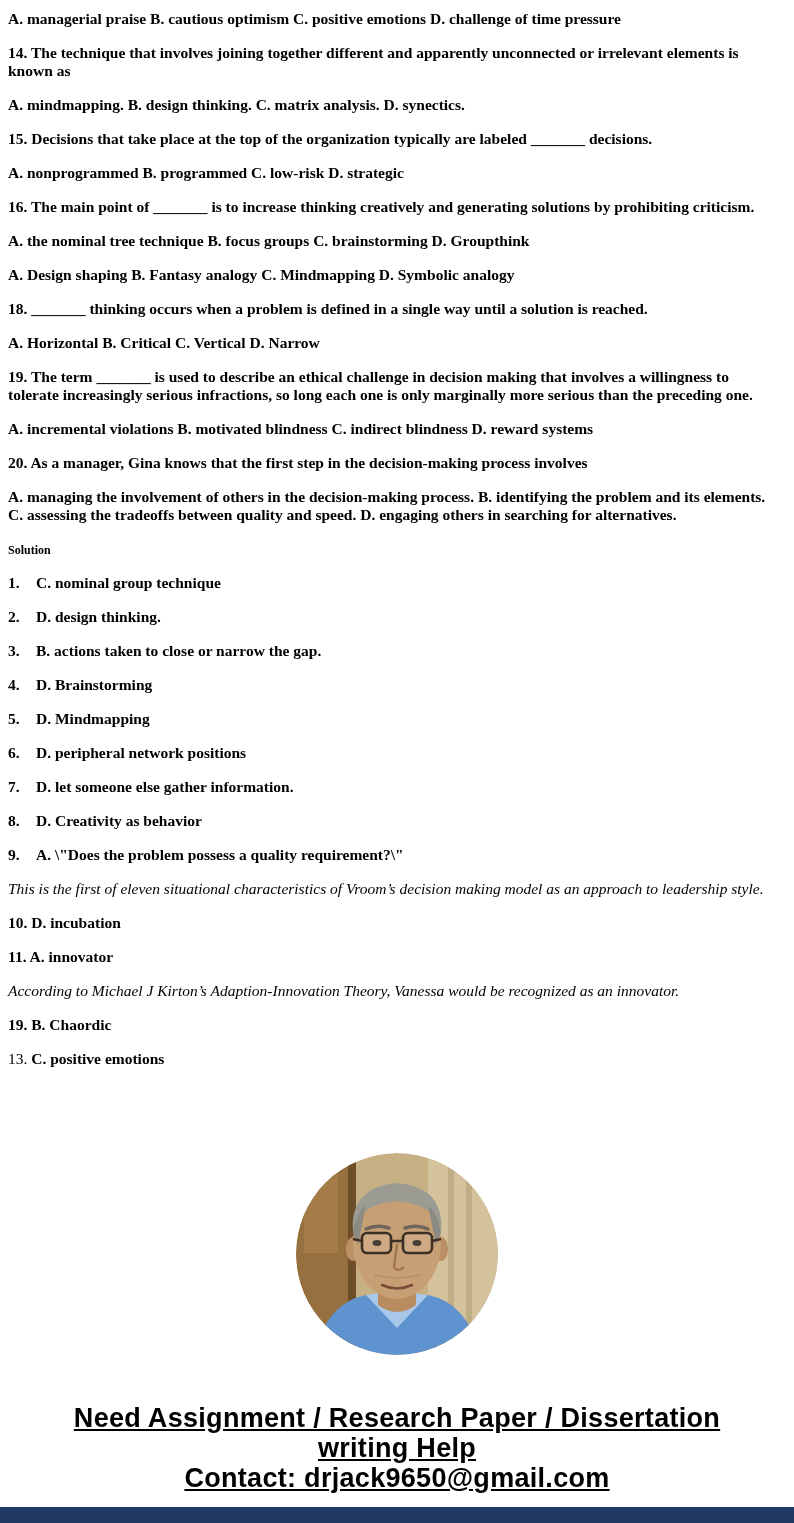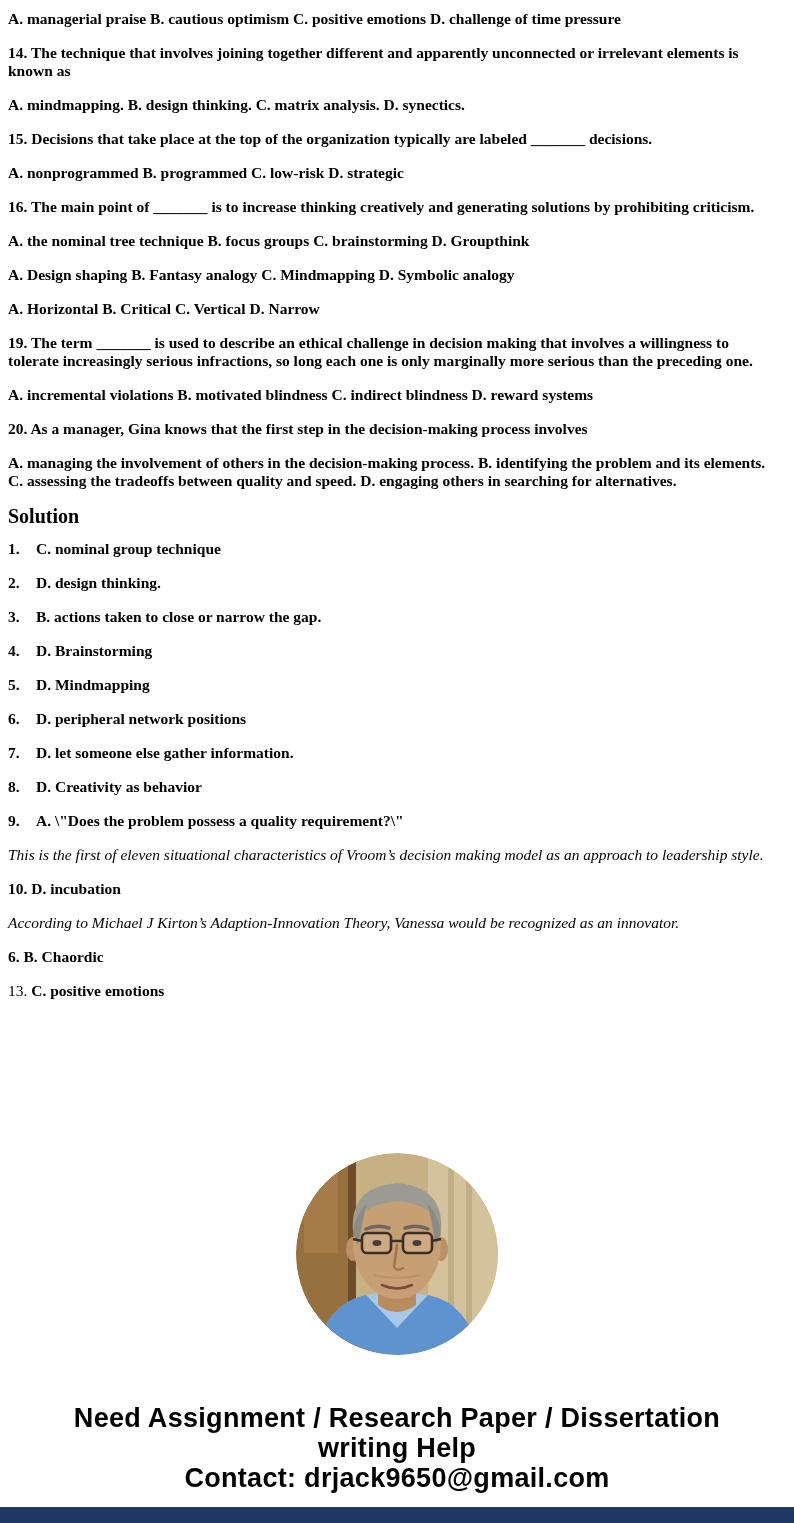--- a/index.html
+++ b/index.html
@@ -19,21 +19,21 @@
     overflow: hidden;
     box-sizing: border-box;
     padding: 10px 14px 0 8px;
     font-size: 15.5px;
     line-height: 18px;
   }
   .text-clip p { margin: 0 0 16px 0; }
   .q { font-weight: bold; }
   h2.sol-heading {
     font-family: "Liberation Serif", serif;
-    font-size: 20px;
+    font-size: 12px;
     line-height: 20px;
     font-weight: bold;
     margin: 16px 0 14px 0;
   }
   .ans { font-weight: bold; }
   .ans .num { display: inline-block; width: 28px; font-weight: bold; }
   .note-italic { font-style: italic; font-weight: normal; }
   .note-bold { font-weight: bold; }
   .note-mixed .plain { font-weight: normal; }
   .note-mixed .boldtxt { font-weight: bold; }
@@ -48,20 +48,21 @@
   }
   .promo-text {
     width: 740px;
     margin: 48px auto 0 auto;
     font-family: "Liberation Sans", sans-serif;
     font-weight: bold;
     font-size: 27px;
     line-height: 30px;
     color: #000;
     letter-spacing: 0.3px;
+    text-decoration: underline;
   }
   .bottom-bar {
     height: 16px;
     margin-top: 14px;
     width: 794px;
   }
 </style>
 </head>
 <body>
 
@@ -70,20 +71,21 @@
   <div class="text-clip">
     <div id="questions">
         <p class="q">A. managerial praise B. cautious optimism C. positive emotions D. challenge of time pressure</p>
         <p class="q">14. The technique that involves joining together different and apparently unconnected or irrelevant elements is known as</p>
         <p class="q">A. mindmapping. B. design thinking. C. matrix analysis. D. synectics.</p>
         <p class="q">15. Decisions that take place at the top of the organization typically are labeled _______ decisions.</p>
         <p class="q">A. nonprogrammed B. programmed C. low-risk D. strategic</p>
         <p class="q">16. The main point of _______ is to increase thinking creatively and generating solutions by prohibiting criticism.</p>
         <p class="q">A. the nominal tree technique B. focus groups C. brainstorming D. Groupthink</p>
         <p class="q">A. Design shaping B. Fantasy analogy C. Mindmapping D. Symbolic analogy</p>
+        <p class="q">18. _______ thinking occurs when a problem is defined in a single way until a solution is reached.</p>
         <p class="q">A. Horizontal B. Critical C. Vertical D. Narrow</p>
         <p class="q">19. The term _______ is used to describe an ethical challenge in decision making that involves a willingness to tolerate increasingly serious infractions, so long each one is only marginally more serious than the preceding one.</p>
         <p class="q">A. incremental violations B. motivated blindness C. indirect blindness D. reward systems</p>
         <p class="q">20. As a manager, Gina knows that the first step in the decision-making process involves</p>
         <p class="q">A. managing the involvement of others in the decision-making process. B. identifying the problem and its elements. C. assessing the tradeoffs between quality and speed. D. engaging others in searching for alternatives.</p>
       </div>
     <h2 class="sol-heading">Solution</h2>
     <div id="answers">
         <p class="ans"><span class="num">1.</span><span>C. nominal group technique</span></p>
         <p class="ans"><span class="num">2.</span><span>D. design thinking.</span></p>
@@ -91,22 +93,23 @@
         <p class="ans"><span class="num">4.</span><span>D. Brainstorming</span></p>
         <p class="ans"><span class="num">5.</span><span>D. Mindmapping</span></p>
         <p class="ans"><span class="num">6.</span><span>D. peripheral network positions</span></p>
         <p class="ans"><span class="num">7.</span><span>D. let someone else gather information.</span></p>
         <p class="ans"><span class="num">8.</span><span>D. Creativity as behavior</span></p>
         <p class="ans"><span class="num">9.</span><span>A. \"Does the problem possess a quality requirement?\"</span></p>
       </div>
     <div id="notes">
         <p class="note-italic">This is the first of eleven situational characteristics of Vroom’s decision making model as an approach to leadership style.</p>
         <p class="note-bold">10. D. incubation</p>
+        <p class="note-bold">11. A. innovator</p>
         <p class="note-italic">According to Michael J Kirton’s Adaption-Innovation Theory, Vanessa would be recognized as an innovator.</p>
-        <p class="note-bold">6. B. Chaordic</p>
+        <p class="note-bold">19. B. Chaordic</p>
         <p class="note-mixed"><span class="plain">13. </span><span class="boldtxt">C. positive emotions</span></p>
       </div>
   </div>
 
   <div class="promo">
 
     <div class="avatar">
       <svg width="202" height="202" viewBox="0 0 202 202" aria-hidden="true">
         <defs>
             <clipPath id="cp">

